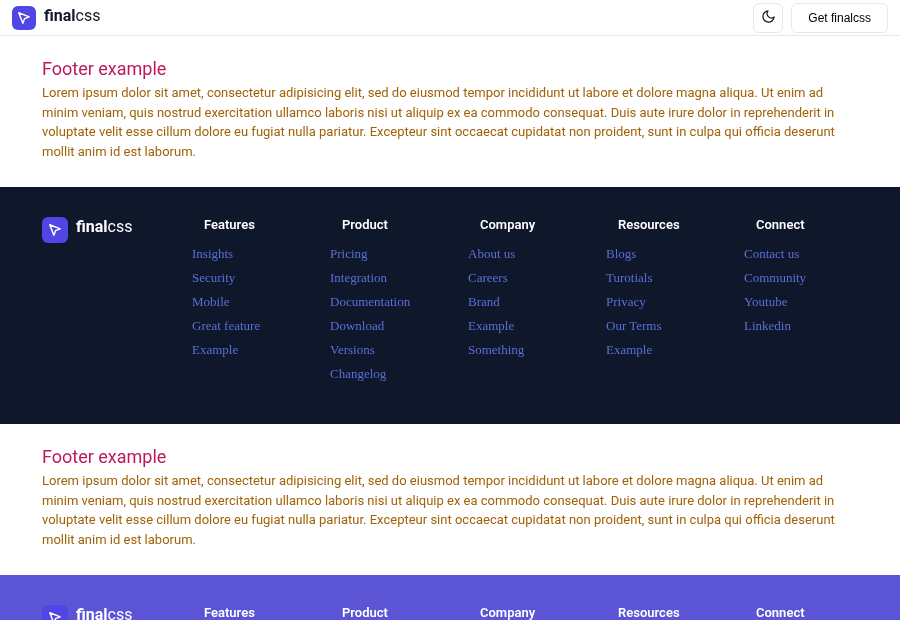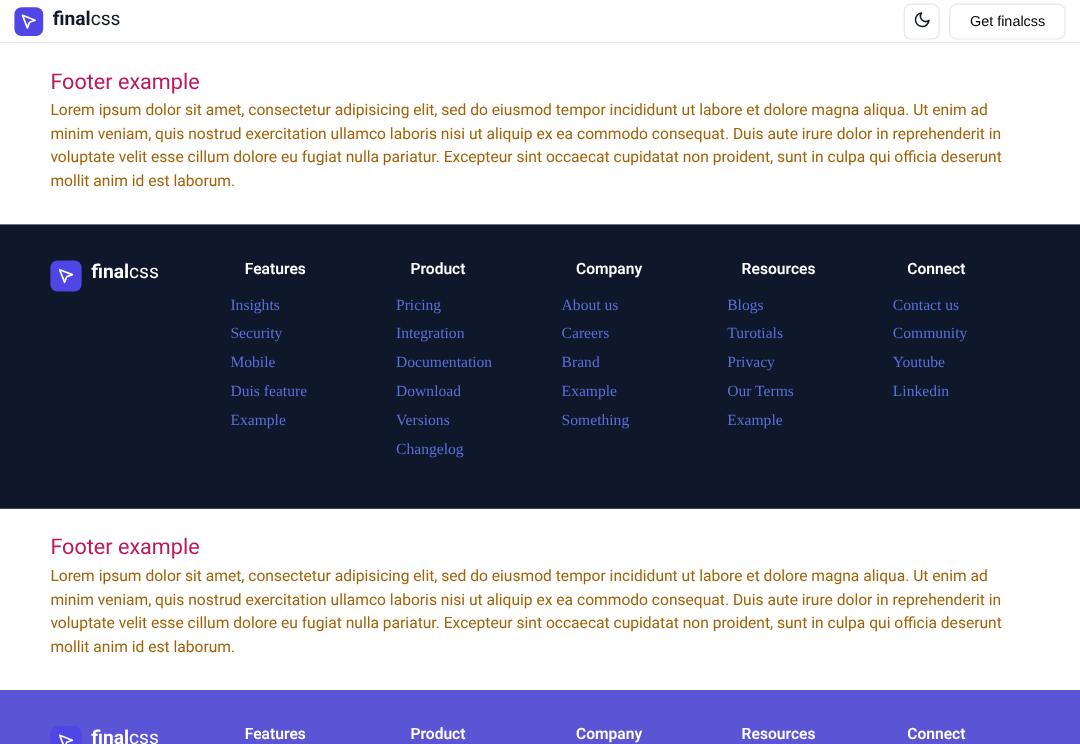--- a/index.html
+++ b/index.html
@@ -75,21 +75,21 @@
       </span>
       <span class="brand-text"><b>final</b><span>css</span></span>
     </div>
   </div>
   <div class="cols">
       <div class="col">
         <div class="col-title">Features</div>
         <a>Insights</a>
         <a>Security</a>
         <a>Mobile</a>
-        <a>Duis feature</a>
+        <a>Great feature</a>
         <a>Example</a>
       </div>
       <div class="col">
         <div class="col-title">Product</div>
         <a>Pricing</a>
         <a>Integration</a>
         <a>Documentation</a>
         <a>Download</a>
         <a>Versions</a>
         <a>Changelog</a>

